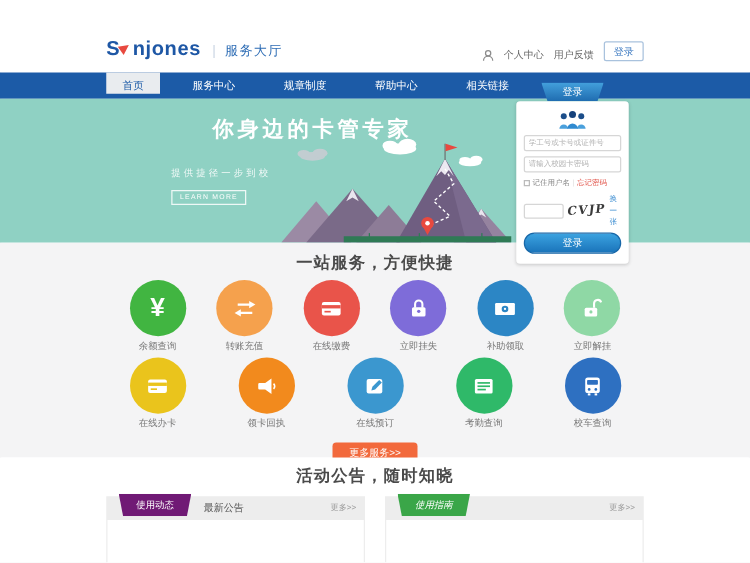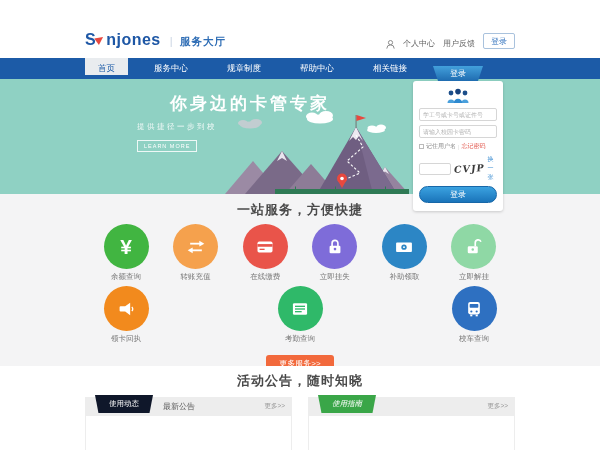--- a/index.html
+++ b/index.html
@@ -7,38 +7,38 @@
   body { font-family: "Liberation Sans", sans-serif; background:#fff; overflow:hidden; }
   .page { width:600px; height:450px; position:relative; background:#fff; box-shadow: inset 0 0 0 1px #ececec; overflow:hidden; }
   .col { width:430px; margin:0 auto; position:relative; }
 
   
   .topbar { height:58px; background:#fff; }
   .topbar .col { height:100%; display:flex; align-items:flex-end; padding-bottom:9px; }
   .logo { display:flex; align-items:baseline; font-weight:bold; font-size:16px; color:#1e57a5; letter-spacing:0.5px; }
   .logo-arrow { width:0; height:0; border-left:8px solid #e8493f; border-top:4px solid transparent; border-bottom:4px solid transparent; display:inline-block; transform:rotate(-36deg) translateY(-2px); margin:0 1px; }
   .logo-div { color:#c9d4e2; font-size:11px; margin:0 7px 0 9px; font-weight:normal; }
-  .logo-sub { font-size:10.5px; color:#2e6db5; font-weight:bold; letter-spacing:1px; }
+  .logo-sub { font-size:10.5px; color:#2e6db5; font-weight:normal; letter-spacing:1px; }
   .topbar-right { margin-left:auto; display:flex; align-items:flex-end; gap:8px; font-size:8px; color:#666; }
   .person-ic { display:inline-block; }
   .top-link { color:#666; text-decoration:none; }
   .top-btn { border:1px solid #a9c2dd; border-radius:2px; color:#3a78c0; background:#fff; font-size:8px; padding:1.5px 7px; cursor:pointer; }
 
   
   .navbar { height:21px; background:#1c5ba7; }
   .nav-items { display:flex; height:17px; }
   .nav-item { color:#fff; font-size:8.5px; line-height:21px; padding:0 13px; margin-left:13px; cursor:pointer; }
   .nav-item:first-child { margin-left:0; }
   .nav-item.active { background:#e9ecef; color:#1c5ba7; }
 
   
   .hero { height:115px; background:#8fd1c3; position:relative; }
   .hero-text { position:absolute; left:52px; top:13px; color:#fff; }
   .hero-h1 { font-size:17px; font-weight:bold; letter-spacing:3px;margin-left:33px; }
-  .hero-sub { font-size:7.5px; margin-top:7px; letter-spacing:2.5px; color:rgba(255,255,255,0.88); }
+  .hero-sub { font-size:7.5px; margin-top:19px; letter-spacing:2.5px; color:rgba(255,255,255,0.88); }
   .hero-cta { display:inline-block; margin-top:8px; border:1px solid rgba(255,255,255,0.85); color:#fff; font-size:5.5px; letter-spacing:1px; padding:2px 6px; cursor:pointer; }
   .mountains { position:absolute; left:140px; bottom:0; width:190px; height:85px; }
 
   
   .login-card { position:absolute; top:-13px; right:12px; width:90px; z-index:6; }
   .login-ribbon { width:50px; height:15px; margin:0 auto; background:linear-gradient(#43a0dc,#1f6cb0); color:#fff; font-size:8px; text-align:center; line-height:15px; clip-path:polygon(0 0,100% 0,90% 100%,10% 100%); cursor:pointer; }
   .login-body { margin-top:0; background:#fff; border-radius:3px; box-shadow:0 1px 3px rgba(0,0,0,0.18); padding:7px 6px 8px; display:flex; flex-direction:column; gap:4px; }
   .users-ic { align-self:center; }
   .login-input { width:100%; height:13px; border:1px solid #d6d6d6; border-radius:2px; font-size:6px; padding:0 3px; color:#777; font-family:"Liberation Sans",sans-serif; }
   .login-input::placeholder { color:#b3b3b3; }
@@ -64,21 +64,21 @@
   .more-wrap { text-align:center; margin-top:4px; }
   .more-btn { display:inline-block; background:#f2693c; color:#fff; font-size:8px; border:none; border-radius:3px; padding:3.5px 13px; cursor:pointer; }
 
   
   .announce { height:85px; background:#fff; }
   .announce .sec-title { padding-top:6px; }
   .panels { width:430px; margin:7px auto 0; display:flex; gap:16px; }
   .panel { flex:1; }
   .panel-head { height:19px; background:#ededed; position:relative; display:flex; align-items:center; }
   .ribbon { position:absolute; top:-2px; left:10px; width:58px; height:18px; line-height:18px; text-align:center; color:#fff; font-size:7.5px; clip-path:polygon(0 0,100% 0,94% 100%,6% 100%); cursor:pointer; }
-  .ribbon.red { background:#0f172a;font-family:Liberation Serif, serif; }
+  .ribbon.red { background:#701a75;font-family:Liberation Serif, serif; }
   .ribbon.green { background:#3aa648;font-style:italic; }
   .panel-tab { margin-left:78px; font-size:8px; color:#555; cursor:pointer; }
   .panel-more { margin-left:auto; margin-right:7px; font-size:6.5px; color:#999; cursor:pointer; }
   .panel-body { height:38px; background:#fff; border:1px solid #ededed; border-top:none; }
 </style>
 </head>
 <body>
 
 <div class="page">
 
@@ -250,32 +250,51 @@
         <div class="circle" style="background: rgb(143, 216, 165); color: rgb(143, 216, 165);">
           <svg width="20" height="20" viewBox="0 0 24 24">
               <path d="M13.5 11V7a3.5 3.5 0 0 1 6.8-1.2" stroke="#fff" stroke-width="2" fill="none"></path>
               <rect x="4.5" y="11" width="12" height="8.5" rx="1.5" fill="#fff"></rect>
               <circle cx="10.5" cy="15" r="1.5" fill="currentColor"></circle>
             </svg>
         </div>
         <div class="svc-label">立即解挂</div>
       </div>
 
+      <div class="svc">
+        <div class="circle" style="background: rgb(234, 196, 28); color: rgb(234, 196, 28);">
+          <svg width="20" height="20" viewBox="0 0 24 24">
+              <rect x="3" y="5.5" width="18" height="13" rx="2" fill="#fff"></rect>
+              <rect x="3" y="8.5" width="18" height="3.2" fill="currentColor"></rect>
+              <rect x="5.5" y="14" width="6" height="1.6" fill="currentColor"></rect>
+            </svg>
+        </div>
+        <div class="svc-label">在线办卡</div>
+      </div>
 
 
       <div class="svc">
         <div class="circle" style="background: rgb(242, 138, 29); color: rgb(242, 138, 29);">
           <svg width="20" height="20" viewBox="0 0 24 24">
               <path d="M17 4.5v15l-6-4.5H5.5a1.2 1.2 0 0 1-1.2-1.2V10a1.2 1.2 0 0 1 1.2-1.2H11z" fill="#fff"></path>
               <path d="M19 9.5a3.4 3.4 0 0 1 0 5" stroke="#fff" stroke-width="1.6" fill="none"></path>
             </svg>
         </div>
         <div class="svc-label">领卡回执</div>
       </div>
 
+      <div class="svc">
+        <div class="circle" style="background: rgb(59, 151, 207); color: rgb(59, 151, 207);">
+          <svg width="20" height="20" viewBox="0 0 24 24">
+              <rect x="4" y="5" width="15" height="14" rx="2" fill="#fff"></rect>
+              <path d="M8.5 16 9.5 12.4 16 5.9l2.6 2.6L12.1 15z" fill="currentColor"></path>
+            </svg>
+        </div>
+        <div class="svc-label">在线预订</div>
+      </div>
 
       <div class="svc">
         <div class="circle" style="background: rgb(47, 185, 105); color: rgb(47, 185, 105);">
           <svg width="20" height="20" viewBox="0 0 24 24">
               <rect x="3.5" y="5" width="17" height="14" rx="1.5" fill="#fff"></rect>
               <rect x="6" y="8" width="12" height="1.6" fill="currentColor"></rect>
               <rect x="6" y="11.2" width="12" height="1.6" fill="currentColor"></rect>
               <rect x="6" y="14.4" width="8" height="1.6" fill="currentColor"></rect>
             </svg>
         </div>

